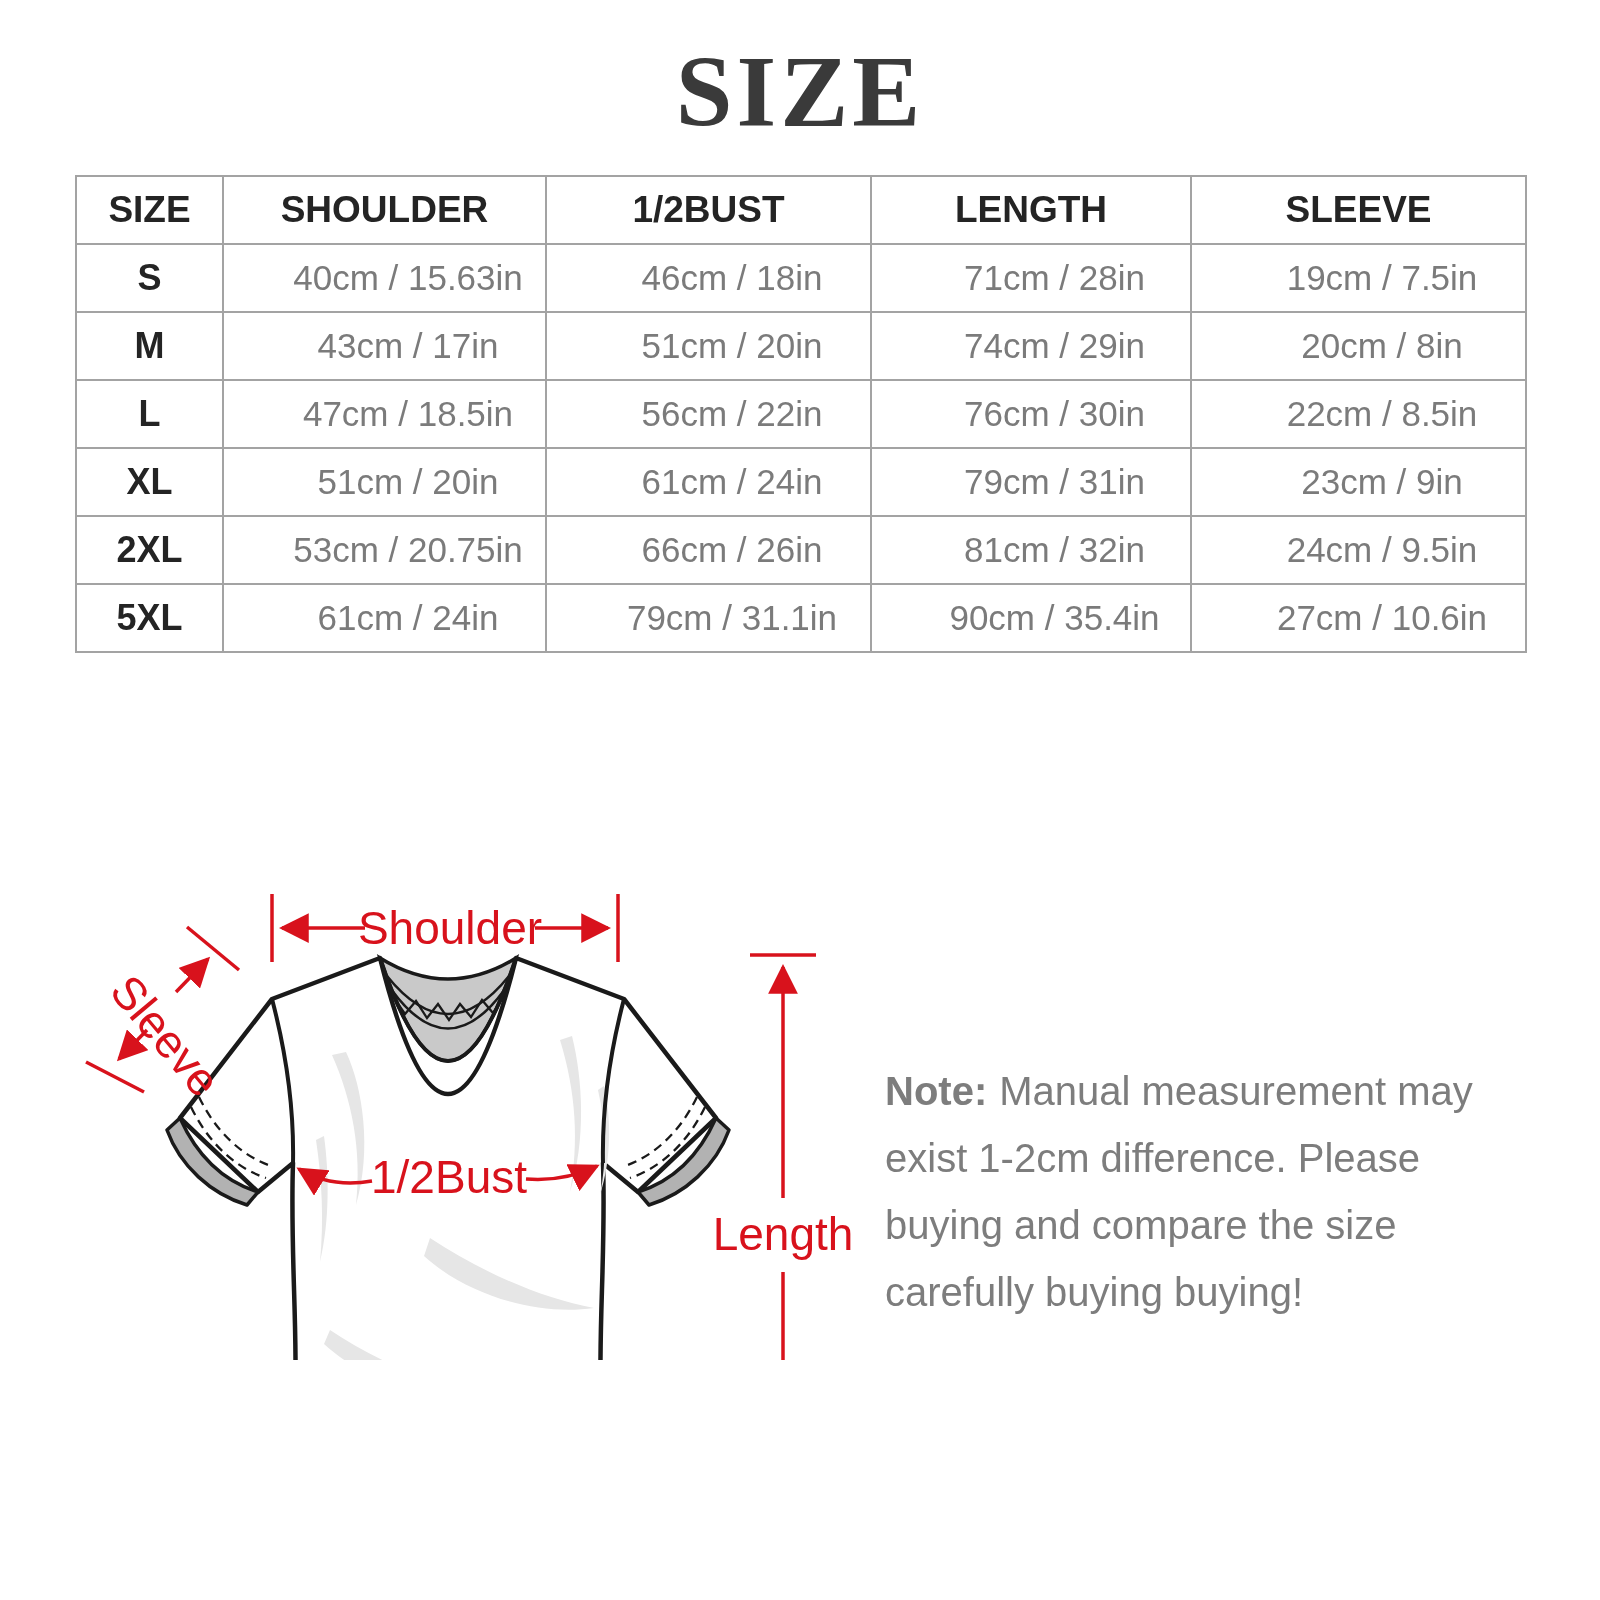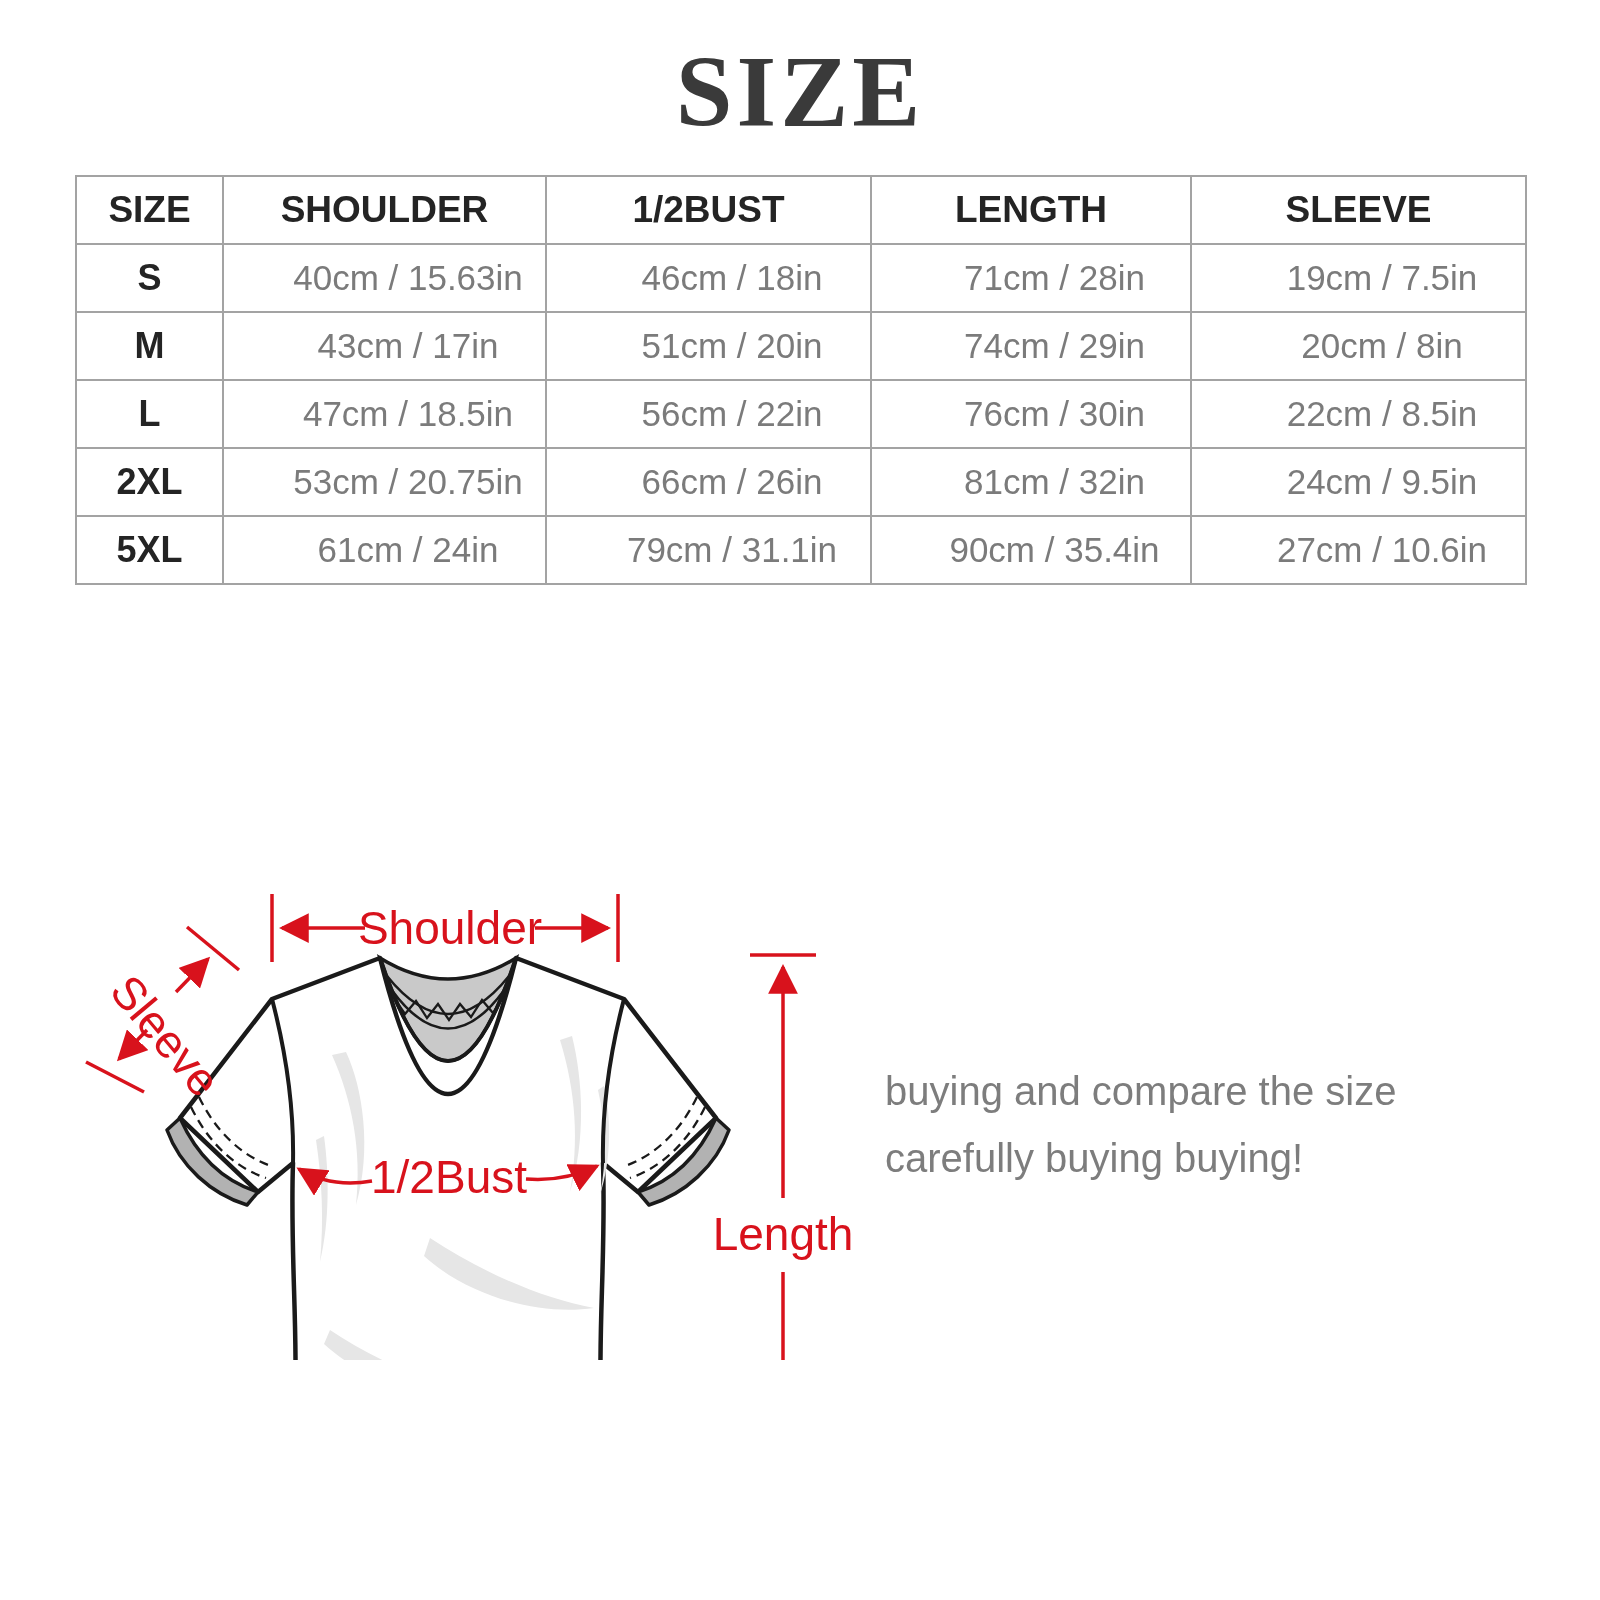--- a/index.html
+++ b/index.html
@@ -76,20 +76,27 @@
         <td>20cm / 8in</td>
       </tr>
       <tr>
         <th>L</th>
         <td>47cm / 18.5in</td>
         <td>56cm / 22in</td>
         <td>76cm / 30in</td>
         <td>22cm / 8.5in</td>
       </tr>
       <tr>
+        <th>XL</th>
+        <td>51cm / 20in</td>
+        <td>61cm / 24in</td>
+        <td>79cm / 31in</td>
+        <td>23cm / 9in</td>
+      </tr>
+      <tr>
         <th>2XL</th>
         <td>53cm / 20.75in</td>
         <td>66cm / 26in</td>
         <td>81cm / 32in</td>
         <td>24cm / 9.5in</td>
       </tr>
       <tr>
         <th>5XL</th>
         <td>61cm / 24in</td>
         <td>79cm / 31.1in</td>
@@ -176,17 +183,19 @@
       </g>
 
       <text class="red-label" x="450" y="944" text-anchor="middle">Shoulder</text>
       <text class="red-label" x="108" y="992" transform="rotate(50 108 992)">Sleeve</text>
       <text class="red-label" x="449" y="1193" text-anchor="middle">1/2Bust</text>
       <text class="red-label" x="783" y="1250" text-anchor="middle">Length</text>
     </svg>
   </div>
 
   <div class="note">
+    <div class="note-line"><span class="note-label">Note:</span><span>Manual measurement may</span></div>
+    <div class="note-line">exist 1-2cm difference. Please</div>
     <div class="note-line">buying and compare the size</div>
     <div class="note-line">carefully buying buying!</div>
   </div>
 
 </div>
 
 </body></html>

